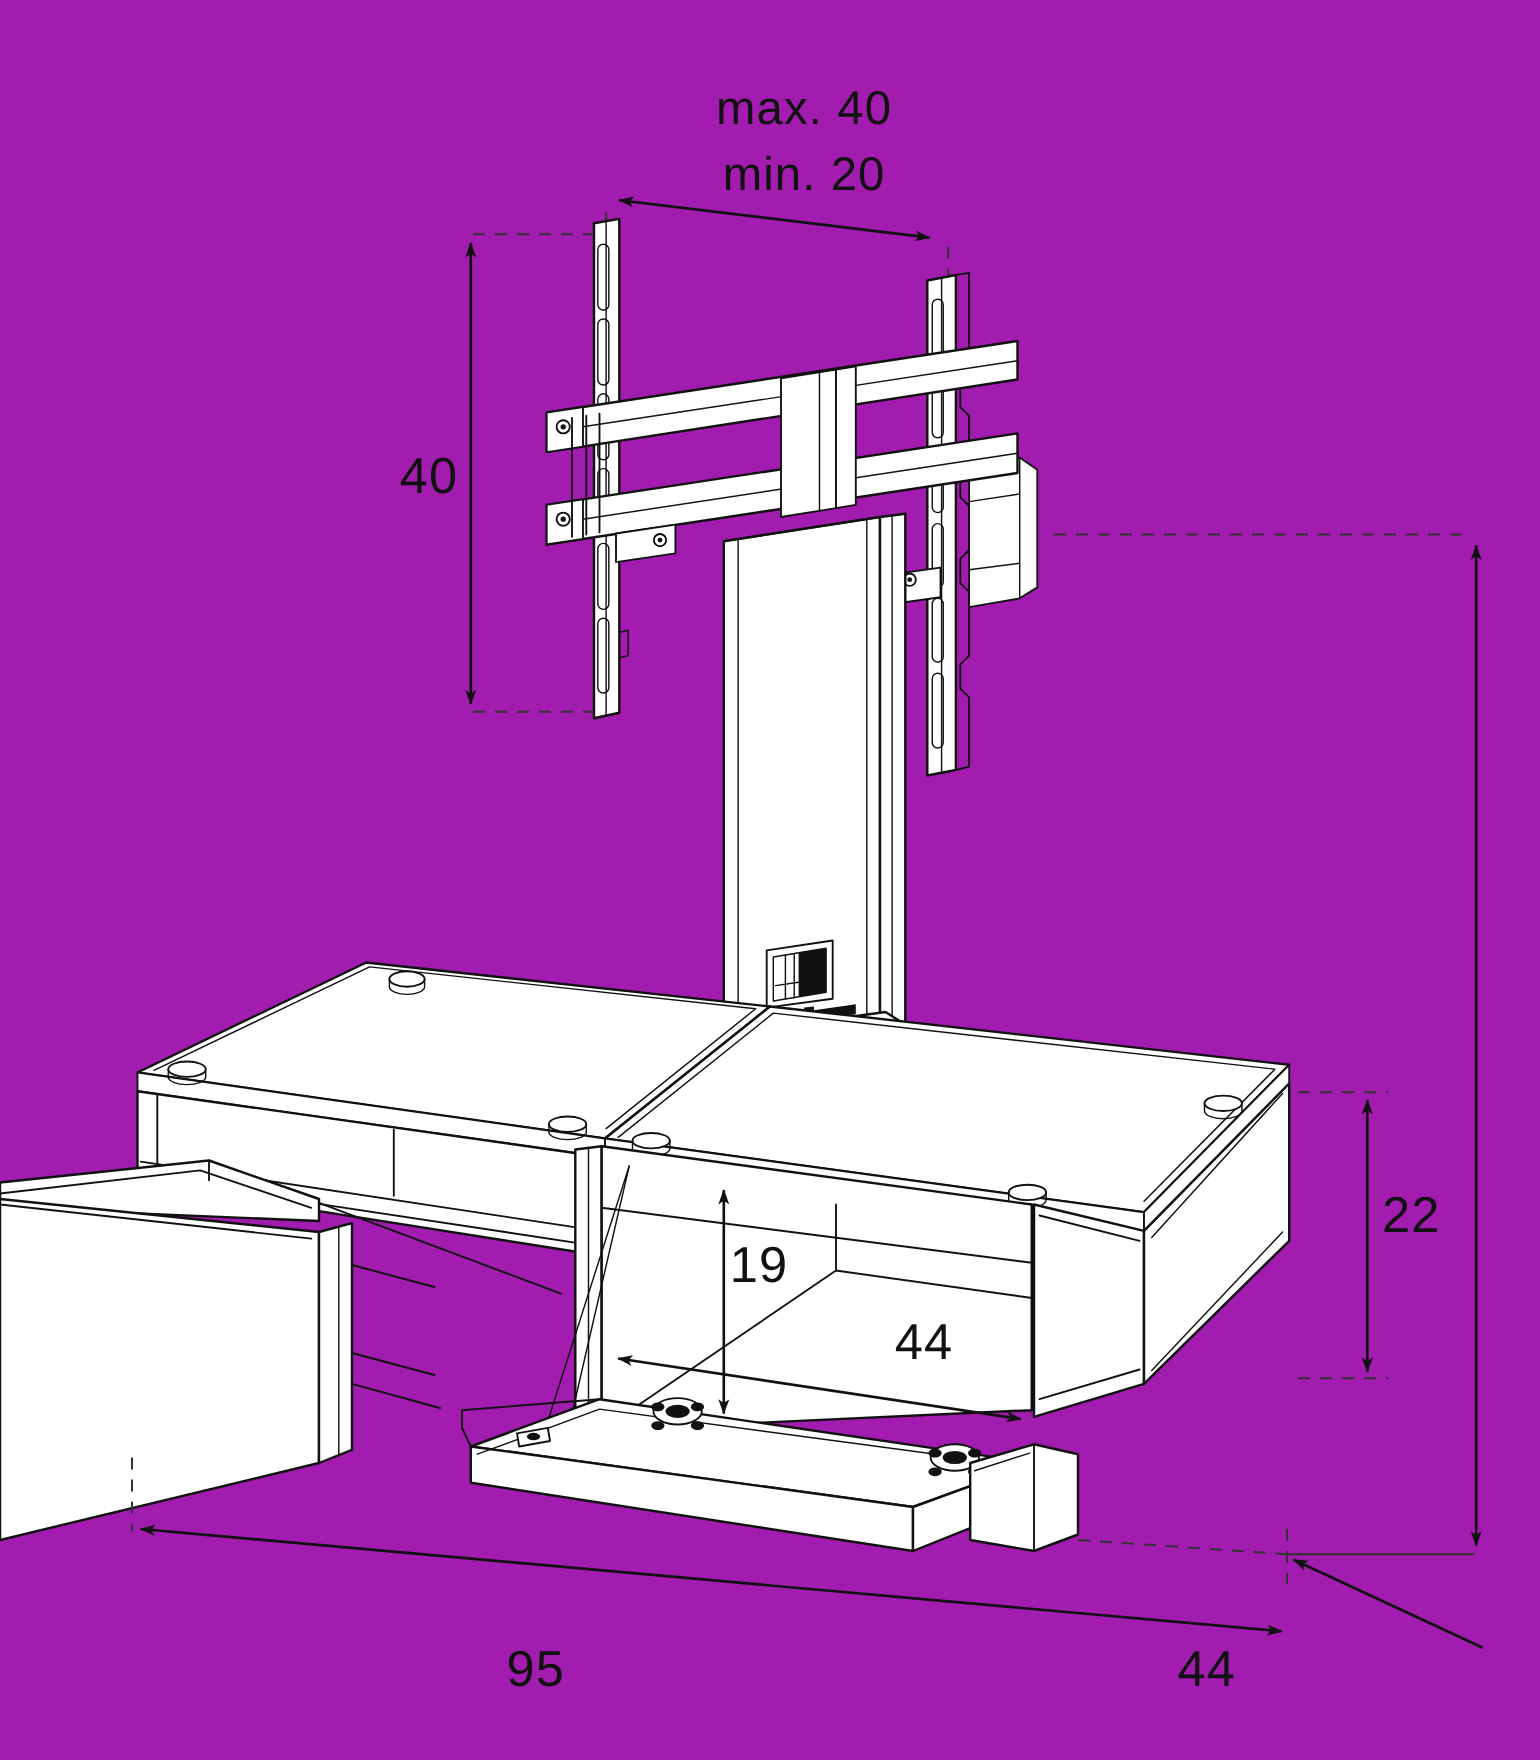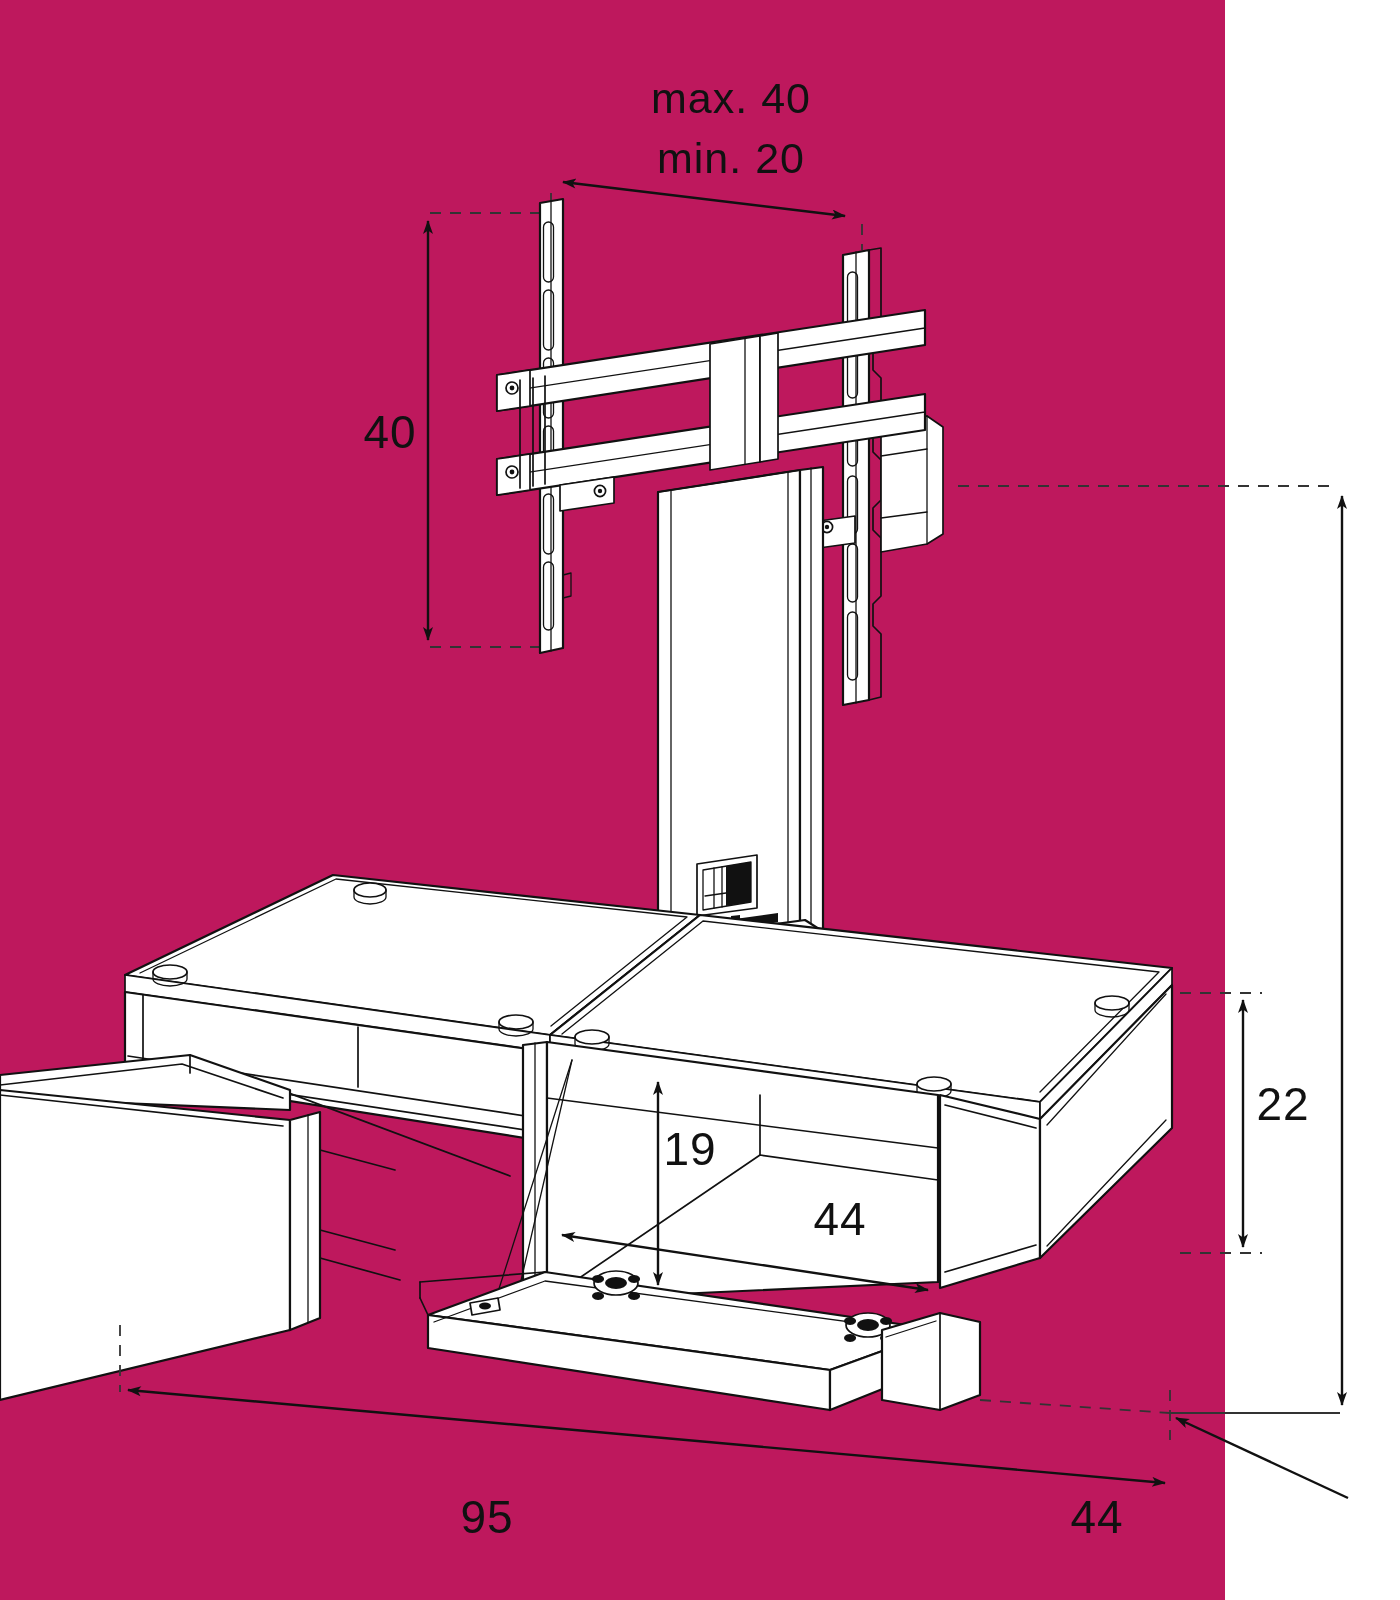--- a/index.html
+++ b/index.html
@@ -1,17 +1,17 @@
 <!DOCTYPE html>
 <html><head>
 <meta charset="utf-8">
 <style>
   html,body{margin:0;padding:0;background:#ffffff;}
   body{width:1400px;height:1600px;overflow:hidden;font-family:"Liberation Sans",sans-serif;}
-  #stage{position:relative;width:1225px;height:1600px;background:#be185d;text-align:center;}
+  #stage{position:relative;width:1400px;height:1600px;background:#a21caf;text-align:center;}
   svg{display:block;}
   .ln-thin{fill:none;stroke:#111111;stroke-width:1.7;stroke-linejoin:round;stroke-linecap:round;}
   .ln-hair{fill:none;stroke:#111111;stroke-width:1.3;stroke-linejoin:round;stroke-linecap:round;}
   .face{fill:#ffffff;stroke:#111111;stroke-width:2.2;stroke-linejoin:round;}
   .face-thin{fill:#ffffff;stroke:#111111;stroke-width:1.7;stroke-linejoin:round;}
   .dash{fill:none;stroke:#333333;stroke-width:1.8;stroke-dasharray:11 9;stroke-linecap:butt;}
   .dim{fill:none;stroke:#111111;stroke-width:2.4;stroke-linecap:butt;}
   .solidfill{fill:#111111;}
   .dimtext{font-family:"Liberation Sans",sans-serif;fill:#111111;font-weight:300;}
   .t-big{font-size:43px;letter-spacing:1px;}

